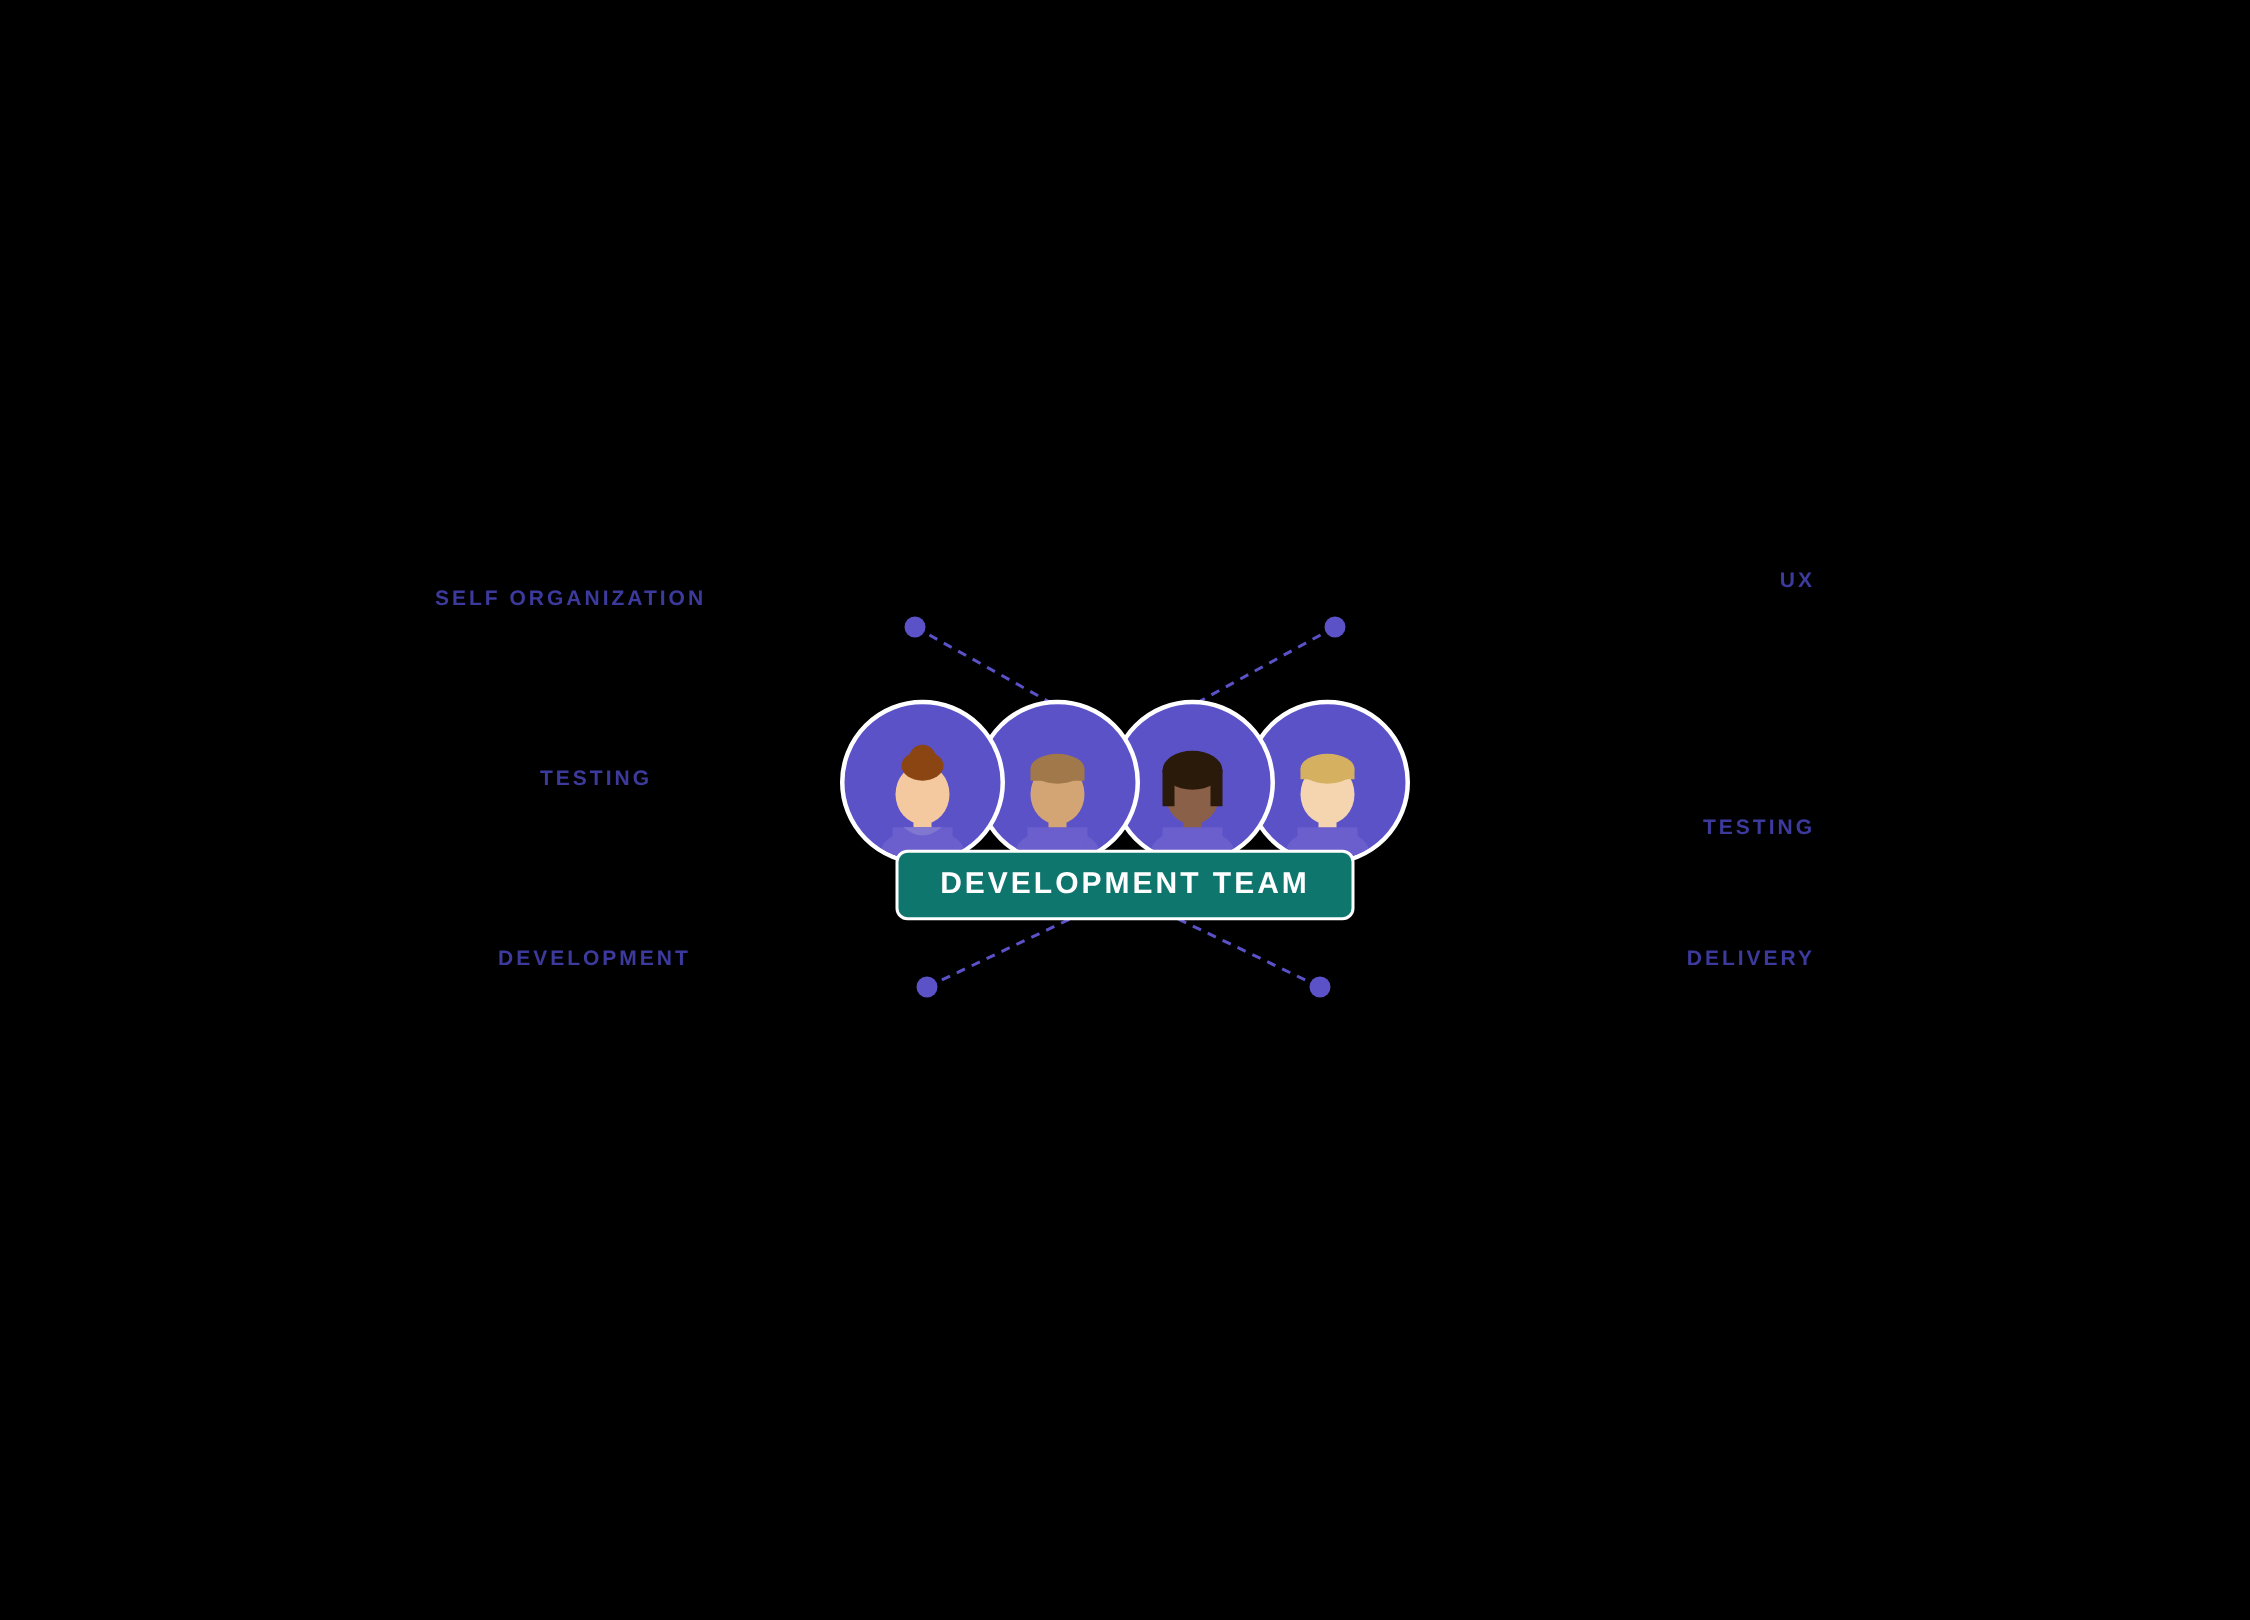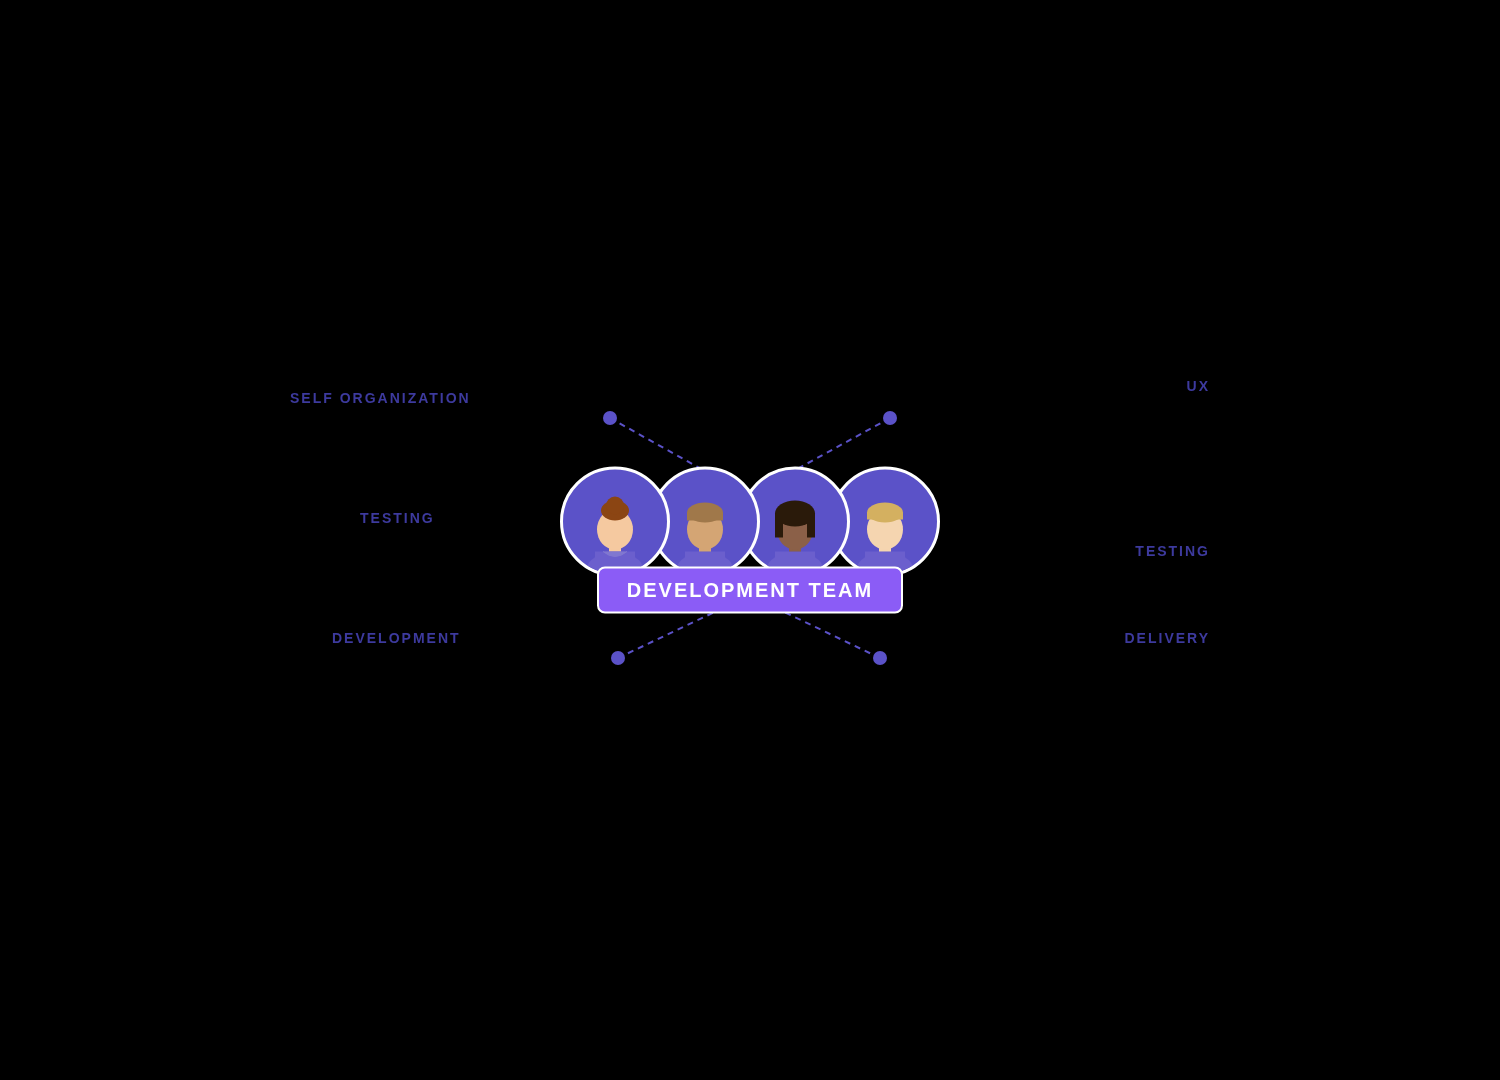--- a/index.html
+++ b/index.html
@@ -51,21 +51,21 @@
       align-items: flex-end;
       justify-content: center;
       position: relative;
     }
 
     .avatar-circle:not(:first-child) {
       margin-left: -20px;
     }
 
     .dev-team-label {
-      background: #8b5cf6;
+      background: #0f766e;
       border: 2px solid #fff;
       border-radius: 8px;
       padding: 10px 28px;
       color: #fff;
       font-size: 20px;
       font-weight: 800;
       letter-spacing: 2px;
       text-align: center;
       position: relative;
       z-index: 10;

